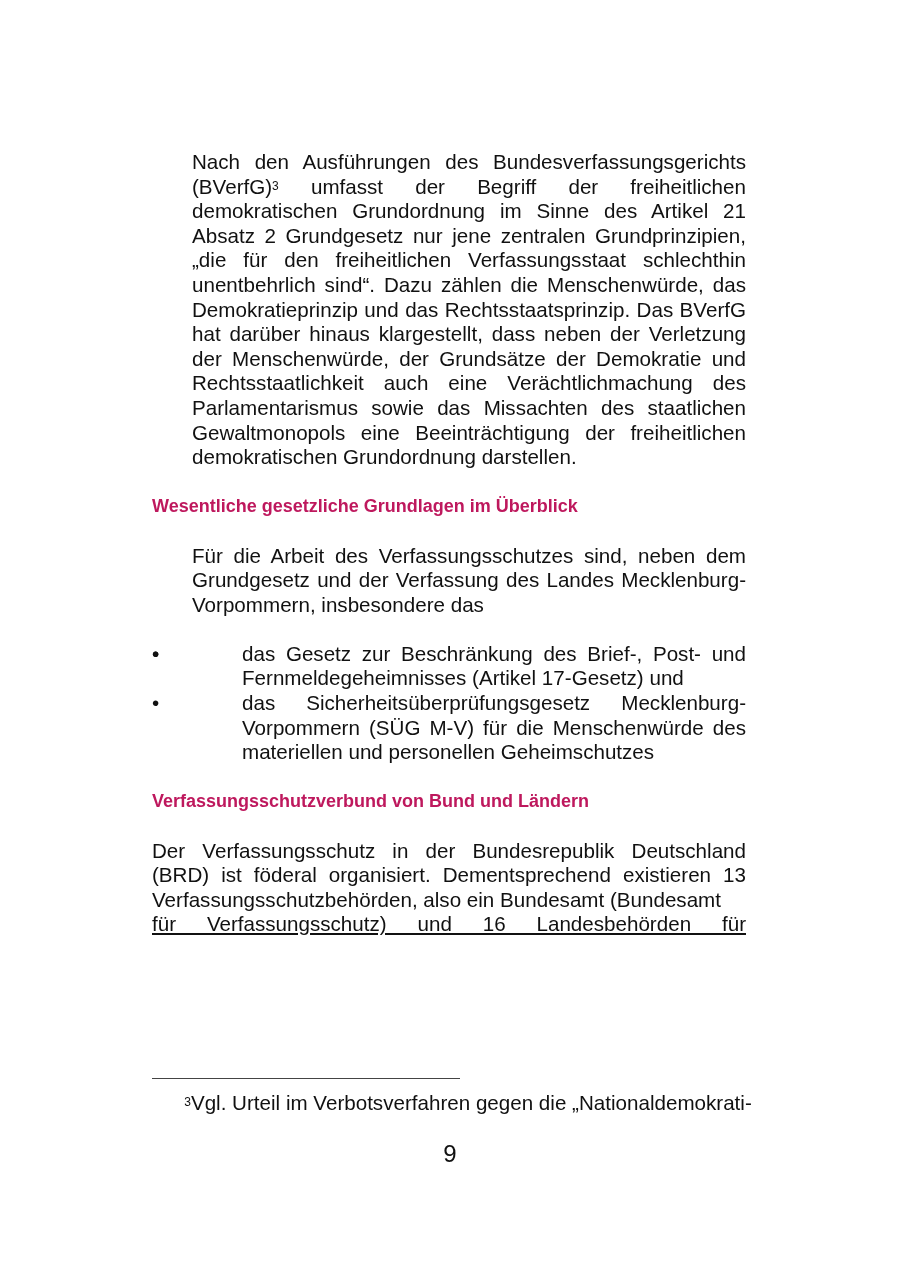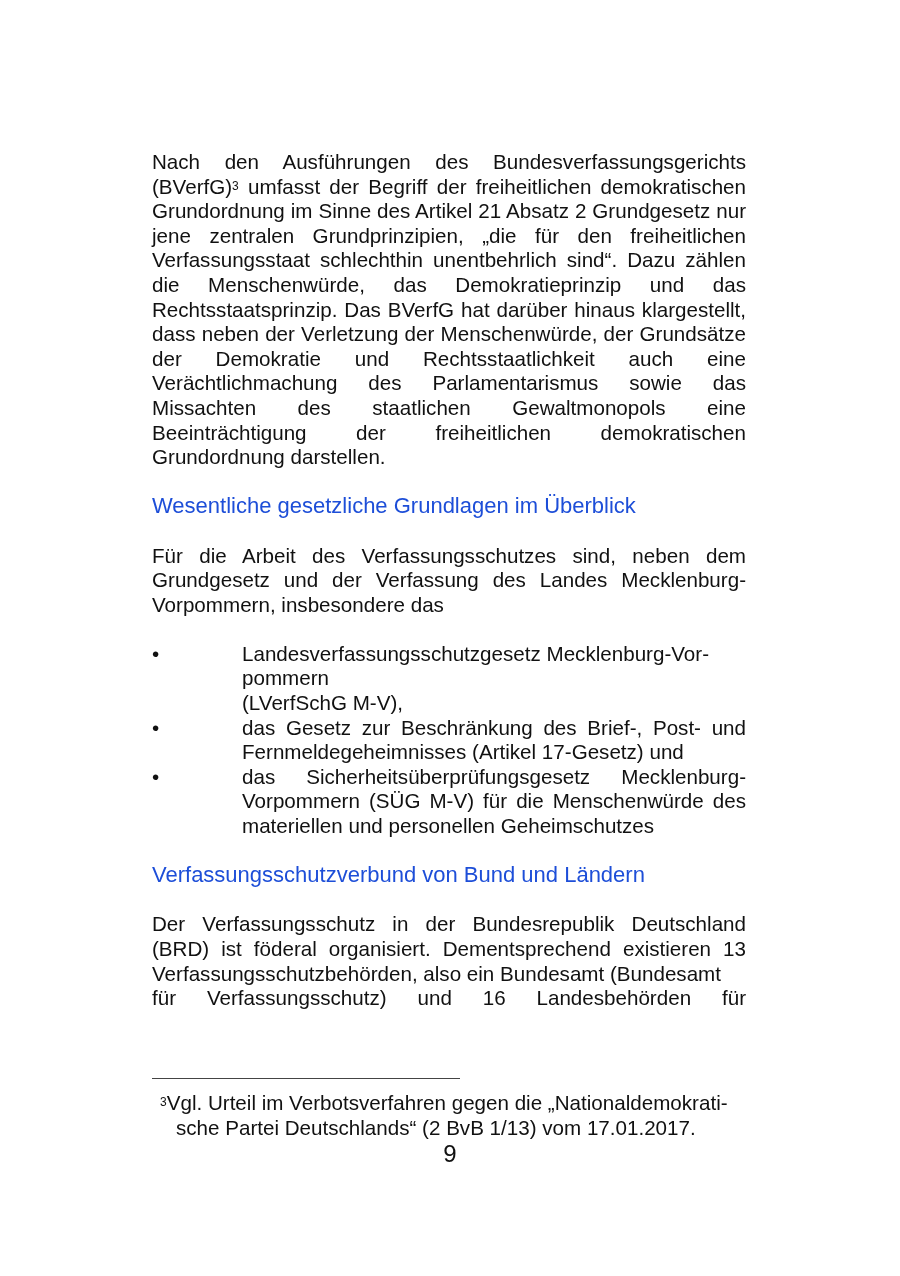--- a/index.html
+++ b/index.html
@@ -21,29 +21,29 @@
       top: 150px;
       width: 594px;
       font-size: 20.6px;
       line-height: 24.6px;
     }
     p {
       margin: 0;
       text-align: justify;
       text-align-last: left;
     }
-    .gap-after { margin-bottom: 24.6px; }
+    .gap-after { margin-bottom: 24.6px; margin-left: 40px; }
     .heading {
-      color: #1d4ed8;
+      color: #be185d;
       margin: 0 0 24.6px 0;
-      font-size: 22px;
+      font-size: 18px;
       line-height: 24.6px;
-      font-weight: normal;
+      font-weight: bold;
     }
-    .last-justify { text-align-last: justify; }
+    .last-justify { text-align-last: justify; text-decoration: underline; }
     sup {
       font-size: 12px;
       vertical-align: top;
       position: relative;
       top: -1px;
     }
     ul.laws {
       list-style: none;
       margin: 0 0 24.6px 0;
       padding: 0;
@@ -66,25 +66,26 @@
     .footnote-rule {
       position: absolute;
       left: 152px;
       top: 1078px;
       width: 308px;
       height: 0;
       border-top: 1.3px solid #444444;
     }
     .footnote {
       position: absolute;
-      left: 160px;
+      left: 168px;
       top: 1091px;
       width: 600px;
       font-size: 20.6px;
       line-height: 24.6px;
+      text-align: center;
     }
     .footnote .fn-line2 { padding-left: 16px; display: block; }
     .footnote sup { font-size: 12px; }
     .page-number {
       position: absolute;
       left: 0;
       width: 900px;
       top: 1140px;
       text-align: center;
       font-size: 24px;
@@ -98,25 +99,20 @@
 
   <p class="gap-after"><span>Nach den Ausführungen des Bundesverfassungsgerichts (BVerfG)</span><sup>3</sup><span> umfasst der Begriff der freiheitlichen demokratischen Grundordnung im Sinne des Artikel 21 Absatz 2 Grundgesetz nur jene zentralen Grundprinzipien, „die für den freiheitlichen Verfassungsstaat schlechthin unentbehrlich sind“. Dazu zählen die Menschenwürde, das Demokratieprinzip und das Rechtsstaatsprinzip. Das BVerfG hat darüber hinaus klargestellt, dass neben der Verletzung der Menschenwürde, der Grundsätze der Demokratie und Rechtsstaatlichkeit auch eine Verächtlichmachung des Parlamentarismus sowie das Missachten des staatlichen Gewaltmonopols eine Beeinträchtigung der freiheitlichen demokratischen Grundordnung darstellen.</span></p>
 
   <h2 class="heading">Wesentliche gesetzliche Grundlagen im Überblick</h2>
 
   <p class="gap-after">Für die Arbeit des Verfassungsschutzes sind, neben dem Grundgesetz und der Verfassung des Landes Mecklenburg-Vorpommern, insbesondere das</p>
 
   <ul class="laws">
     <li>
       <span class="bullet">•</span>
-      <span class="text">
-        <span style="display:block">Landesverfassungsschutzgesetz Mecklenburg-Vor-</span>
-        <span style="display:block">pommern</span>
-        <span style="display:block">(LVerfSchG M-V),</span>
-      </span>
     </li>
     <li>
       <span class="bullet">•</span>
       <span class="text">das Gesetz zur Beschränkung des Brief-, Post- und Fernmeldegeheimnisses (Artikel 17-Gesetz) und</span>
     </li>
     <li>
       <span class="bullet">•</span>
       <span class="text">das Sicherheitsüberprüfungsgesetz Mecklenburg-Vorpommern (SÜG M-V) für die Menschenwürde des materiellen und personellen Geheimschutzes</span>
     </li>
   </ul>
@@ -126,16 +122,15 @@
 
   <p>Der Verfassungsschutz in der Bundesrepublik Deutschland (BRD) ist föderal organisiert. Dementsprechend existieren 13 Verfassungsschutzbehörden, also ein Bundesamt (Bundesamt</p>
   <p class="last-justify">für Verfassungsschutz) und 16 Landesbehörden für</p>
 
 </div>
 
 <div class="footnote-rule"></div>
 
 <div class="footnote">
   <span><sup>3</sup><span>Vgl. Urteil im Verbotsverfahren gegen die „Nationaldemokrati-</span></span>
-  <span class="fn-line2">sche Partei Deutschlands“ (2 BvB 1/13) vom 17.01.2017.</span>
 </div>
 
 <div class="page-number">9</div>
 
 </body></html>

